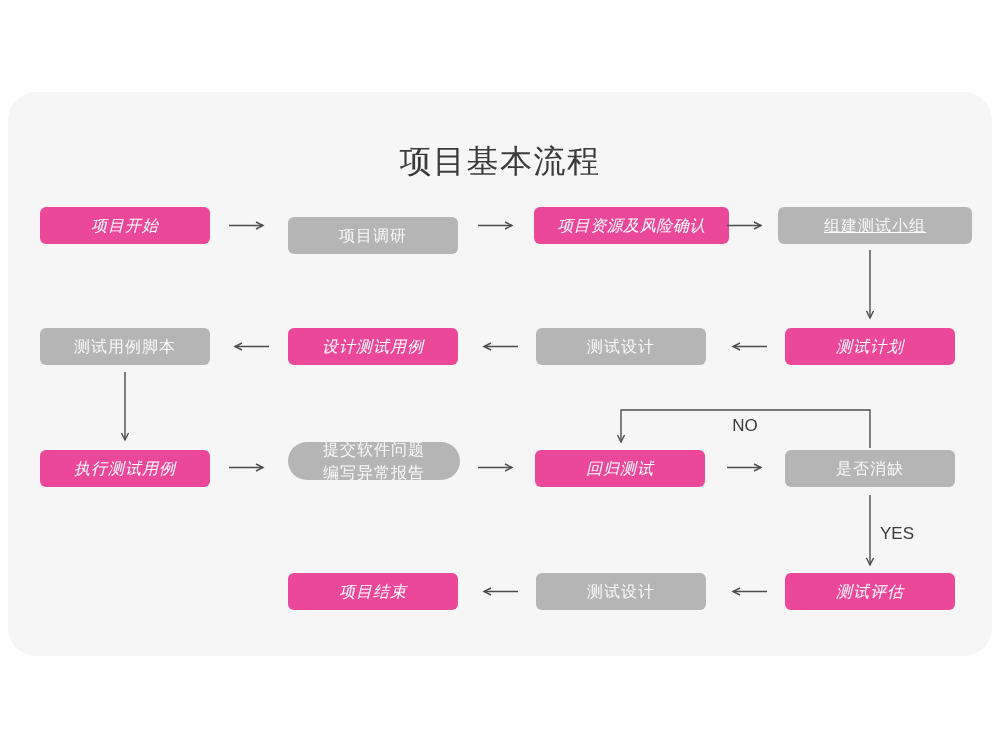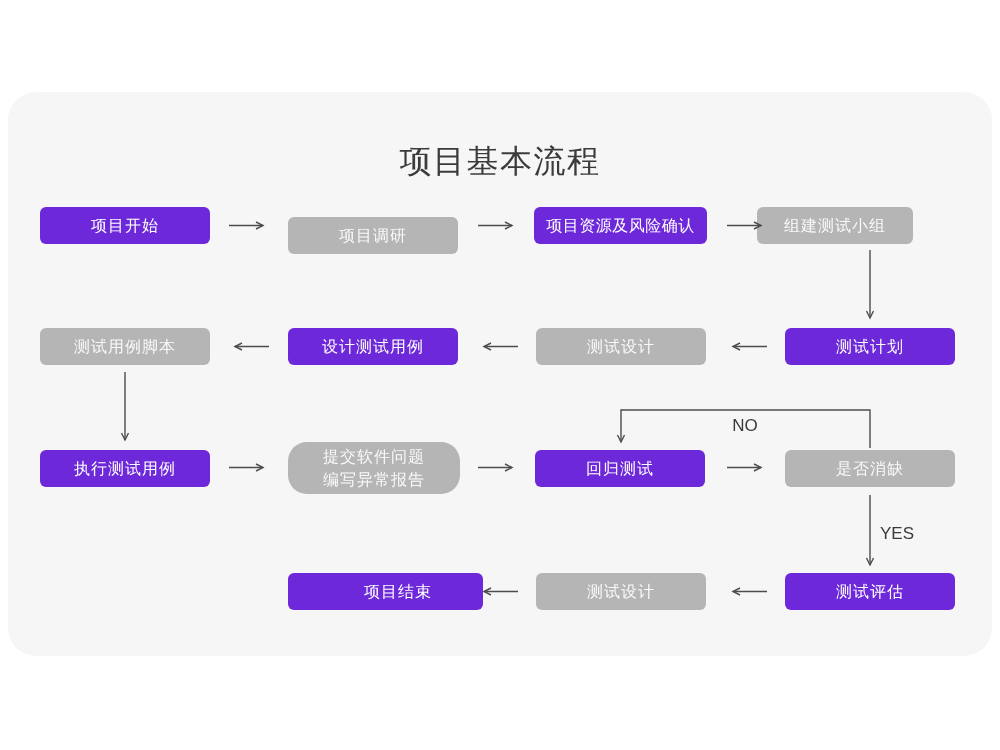--- a/index.html
+++ b/index.html
@@ -5,51 +5,51 @@
   html,body{margin:0;padding:0;background:#ffffff;width:1000px;height:750px;
     font-family:"Liberation Sans","DejaVu Sans",sans-serif;}
   #stage{position:relative;width:1000px;height:750px;overflow:hidden;background:#ffffff;}
   #card{position:absolute;left:8px;top:92px;width:984px;height:564px;
     background:#f6f6f7;border-radius:28px;}
   #title{position:absolute;left:0;right:0;top:140px;text-align:center;
     font-size:32px;font-weight:500;color:#3b3b3b;letter-spacing:1.5px;}
   .node{position:absolute;display:flex;align-items:center;justify-content:center;
     border-radius:6px;font-size:16px;letter-spacing:1px;text-align:center;
     white-space:pre-line;line-height:1.45;}
-  .purple{background:#6d28d9;color:#ffffff;}
+  .purple{background:#ec4899;color:#ffffff;font-style:italic;}
   .gray{background:#b5b5b5;color:rgba(255,255,255,0.92);}
   svg{position:absolute;left:0;top:0;pointer-events:none;}
   .edge{stroke:#4d4d4d;stroke-width:1.4;fill:none;}
   .edge-label{font-size:17px;fill:#3b3b3b;font-family:"Liberation Sans","DejaVu Sans",sans-serif;}
 </style>
 </head>
 <body>
 
 <div id="stage">
   <div id="card"></div>
 
   <div id="title">项目基本流程</div>
 
   <div class="node purple" style="left:40px;top:207px;width:170px;height:37px;">项目开始</div>
   <div class="node gray" style="left:288px;top:217px;width:170px;height:37px;">项目调研</div>
-  <div class="node purple" style="left:534px;top:207px;width:173px;height:37px;letter-spacing:0.5px;">项目资源及风险确认</div>
-  <div class="node gray" style="left:757px;top:207px;width:156px;height:37px;">组建测试小组</div>
+  <div class="node purple" style="left:534px;top:207px;width:195px;height:37px;letter-spacing:0.5px;">项目资源及风险确认</div>
+  <div class="node gray" style="left:778px;top:207px;width:194px;height:37px;text-decoration:underline;">组建测试小组</div>
 
   <div class="node gray" style="left:40px;top:328px;width:170px;height:37px;">测试用例脚本</div>
   <div class="node purple" style="left:288px;top:328px;width:170px;height:37px;">设计测试用例</div>
   <div class="node gray" style="left:536px;top:328px;width:170px;height:37px;">测试设计</div>
   <div class="node purple" style="left:785px;top:328px;width:170px;height:37px;">测试计划</div>
 
   <div class="node purple" style="left:40px;top:450px;width:170px;height:37px;">执行测试用例</div>
-  <div class="node gray" style="left:288px;top:442px;width:172px;height:52px;border-radius:19px;">提交软件问题
+  <div class="node gray" style="left:288px;top:442px;width:172px;height:38px;border-radius:19px;">提交软件问题
 编写异常报告</div>
   <div class="node purple" style="left:535px;top:450px;width:170px;height:37px;">回归测试</div>
   <div class="node gray" style="left:785px;top:450px;width:170px;height:37px;">是否消缺</div>
 
-  <div class="node purple" style="left:288px;top:573px;width:170px;height:37px;padding-left:25px;">项目结束</div>
+  <div class="node purple" style="left:288px;top:573px;width:170px;height:37px;">项目结束</div>
   <div class="node gray" style="left:536px;top:573px;width:170px;height:37px;">测试设计</div>
   <div class="node purple" style="left:785px;top:573px;width:170px;height:37px;">测试评估</div>
 
   <svg width="1000" height="750" viewBox="0 0 1000 750">
     <defs>
       <marker id="ah" markerUnits="userSpaceOnUse" markerWidth="12" markerHeight="12" refX="8" refY="4.5" orient="auto">
         <path d="M1,1 L8,4.5 L1,8" fill="none" stroke="#4d4d4d" stroke-width="1.4"></path>
       </marker>
     </defs>
 

